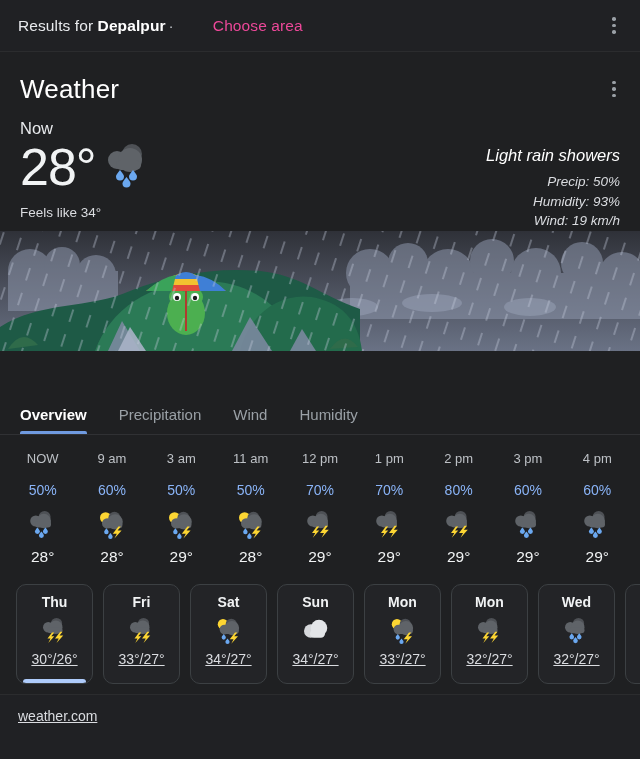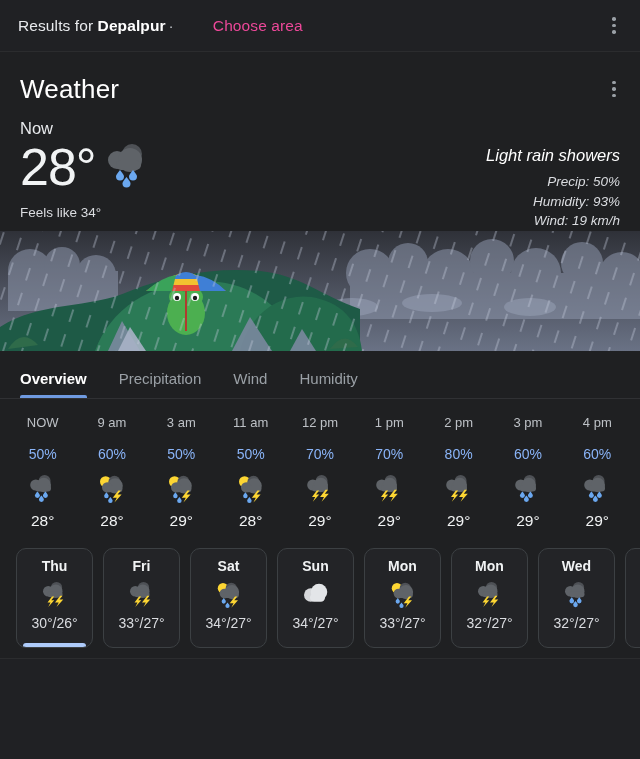--- a/index.html
+++ b/index.html
@@ -58,20 +58,21 @@
   .hero { position: relative; height: 120px; overflow: hidden; background: linear-gradient(#30323a, #5a6272); }
   .hero svg { display: block; width: 100%; height: 100%; }
 
   
   .tabs {
     display: flex; align-items: flex-end;
     padding: 0 20px;
     height: 48px;
     background: #1f2022;
     border-bottom: 1px solid #303134;
+    margin-top: 36px;
   }
   .tab {
     font-size: 15px; color: #9aa0a6;
     padding: 0 0 11px 0; margin-right: 32px;
     position: relative; cursor: pointer; white-space: nowrap;
   }
   .tab.active { color: #ffffff; font-weight: 700; }
   .tab.active:after {
     content: ""; position: absolute; left: 0; right: 0; bottom: 0;
     height: 3px; border-radius: 2px 2px 0 0; background: #6f9ae0;
@@ -96,21 +97,21 @@
   }
   .day {
     position: relative; flex: 0 0 77px; height: 100px;
     border: 1px solid #3c4043; border-radius: 10px;
     background: #232427;
     display: flex; flex-direction: column; align-items: center;
     padding-top: 9px; overflow: hidden;
   }
   .day-name { font-size: 14px; font-weight: 700; color: #f1f3f4; }
   .day-icon { height: 34px; display: flex; align-items: center; justify-content: center; margin: 4px 0 3px; }
-  .day-temps { font-size: 14px; color: #dadce0; white-space: nowrap; }
+  .day-temps { font-size: 14px; color: #dadce0; white-space: nowrap; text-decoration: underline; }
   .day.selected:after {
     content: ""; position: absolute; left: 6px; right: 6px; bottom: 0;
     height: 4px; border-radius: 3px 3px 0 0; background: #aecbfa;
   }
 
   
   .footer { padding: 12px 0 0 18px; background: #202124; }
   .footer a { font-size: 14px; color: #dadce0; text-decoration: underline; }
   .divider { height: 1px; background: #2b2c2e; }
 </style>
@@ -495,13 +496,16 @@
     <div class="day-temps">32°/27°</div>
   </div>
   <div class="day">
     
     
     
   </div>
     </div>
 
   <div class="divider"></div>
+  <div class="footer">
+    <a href="#">weather.com</a>
+  </div>
 </div>
 
 </body></html>

